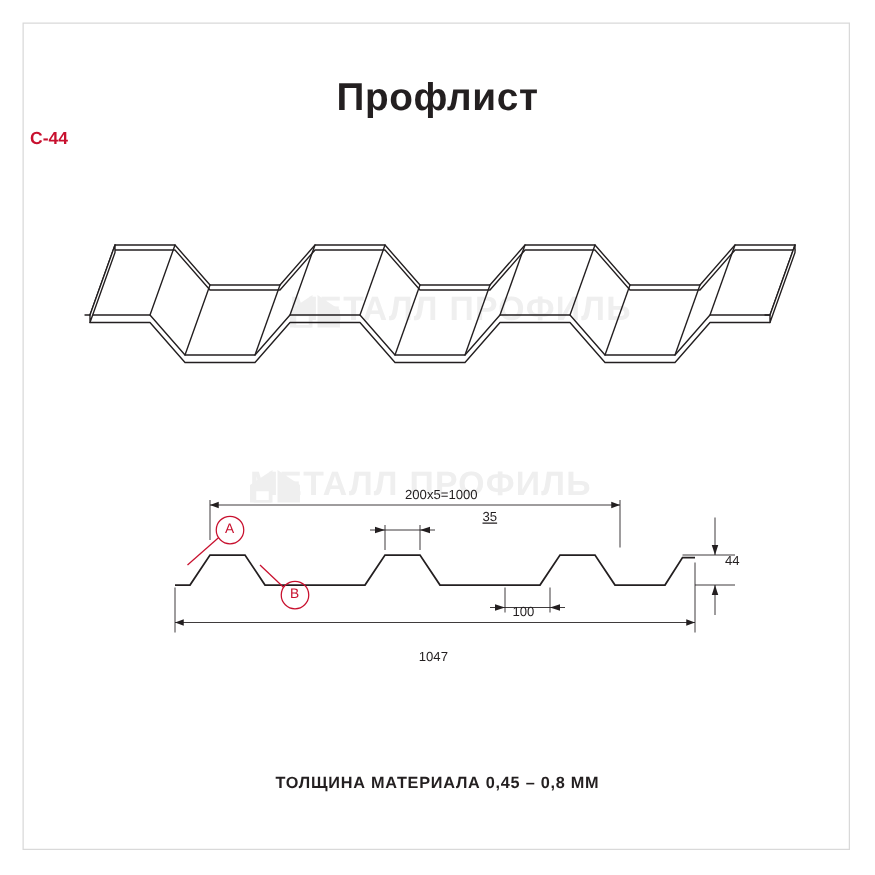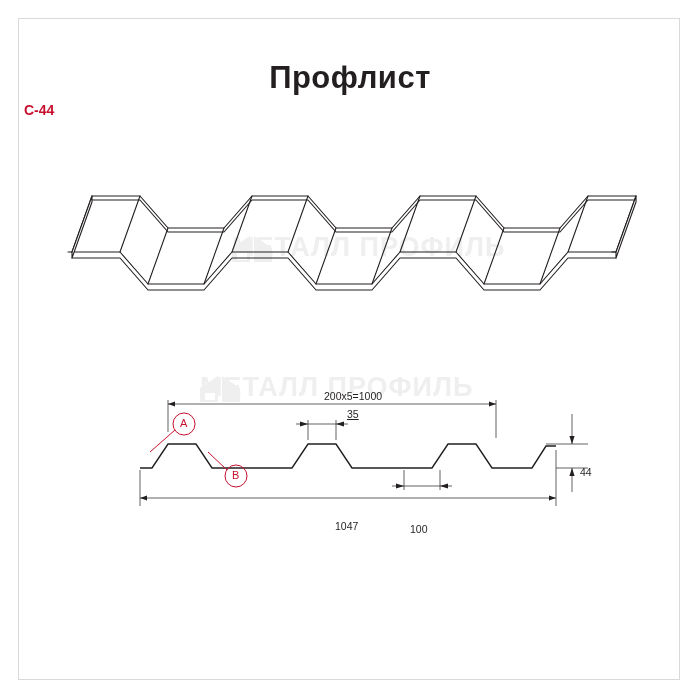--- a/index.html
+++ b/index.html
@@ -210,22 +210,23 @@
       <circle cx="184" cy="424" r="11"></circle>
       <path d="M175 430 L150 452"></path>
     </g>
     <g stroke="#c8102e" stroke-width="1" fill="none">
       <circle cx="236" cy="476" r="11"></circle>
       <path d="M227 470 L208 452"></path>
     </g>
   </svg>
 
   <div class="dimtext" style="left: 300px; top: 390px; margin-left: 24px;">200х5=1000</div>
-  <div class="dimtext" style="left: 347px; top: 408px; text-decoration: underline;">35</div>
-  <div class="dimtext" style="left: 410px; top: 484px; margin-top: 39px;">100</div>
+  <div class="dimtext" style="left: 386px; top: 408px; text-decoration: underline;">35</div>
+  <div class="dimtext" style="left: 410px; top: 484px;">100</div>
   <div class="dimtext" style="left: 335px; top: 484px; margin-top: 36px;">1047</div>
-  <div class="dimtext" style="left: 580px; top: 443px; margin-top: 23px;">44</div>
+  <div class="dimtext" style="left: 580px; top: 443px;">44</div>
 
   <div class="balloon-label" style="left: 180px; top: 417px;">A</div>
   <div class="balloon-label" style="left: 232px; top: 469px;">B</div>
 
+  <div class="footer-note">ТОЛЩИНА МАТЕРИАЛА 0,45 – 0,8 ММ</div>
 
 </div>
 
 </body></html>

